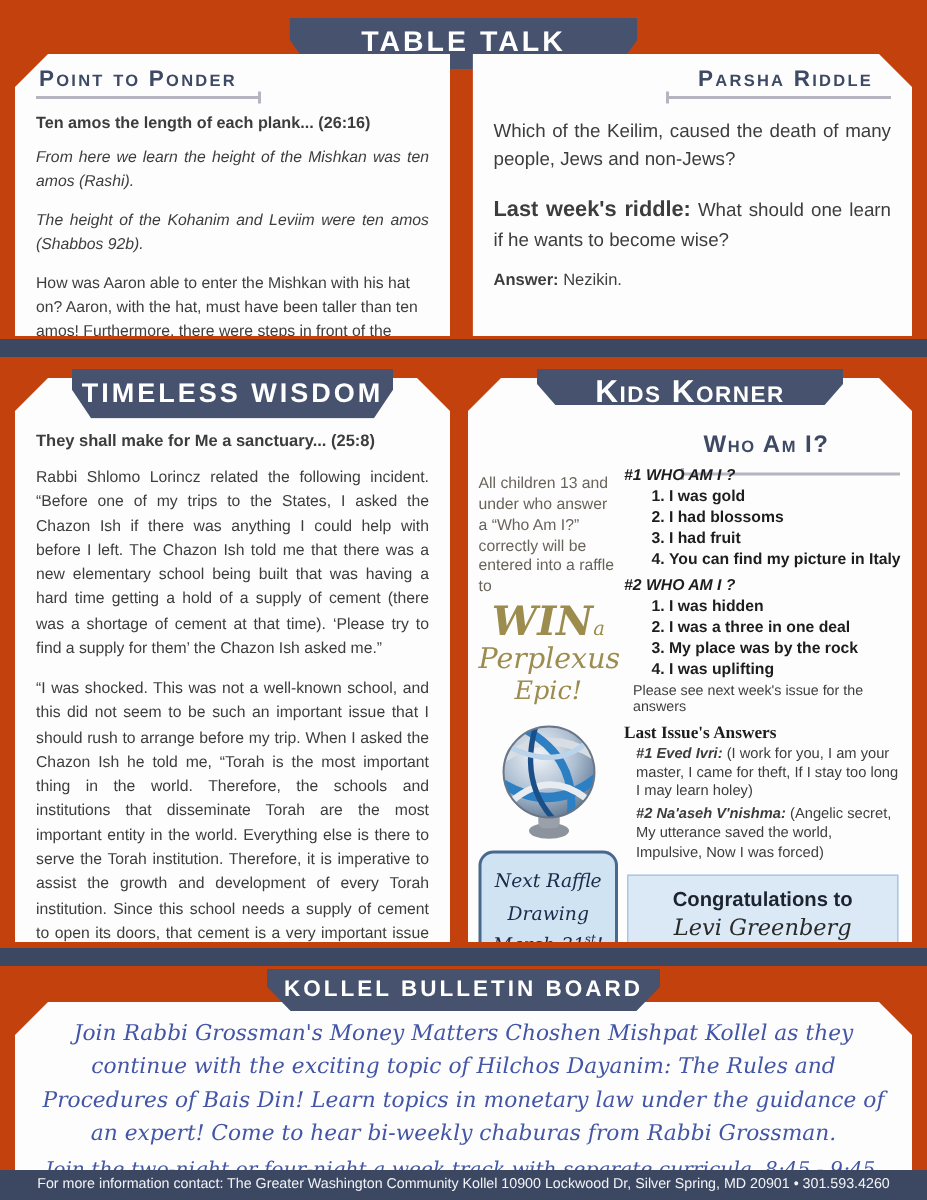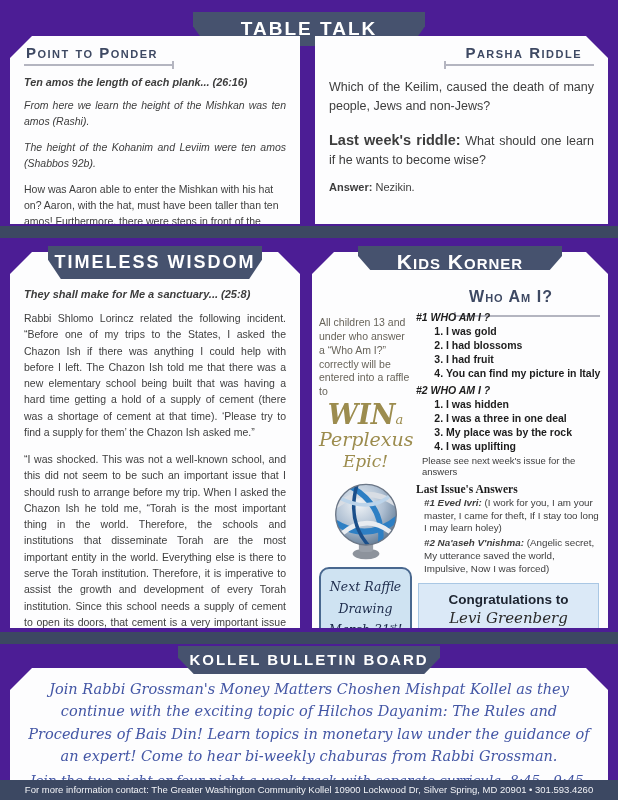--- a/index.html
+++ b/index.html
@@ -1,19 +1,19 @@
 <!DOCTYPE html>
 <html><head>
 <meta charset="utf-8">
 <style>
   * { margin:0; padding:0; box-sizing:border-box; }
   html,body { background:#9fa0ab; }
   .page {
     position:relative; width:618px; height:800px; margin:0 auto;
-    background:#4c1d95; font-family:"Liberation Sans", sans-serif;
+    background:#c2410c; font-family:"Liberation Sans", sans-serif;
     color:#3d3d3d; overflow:hidden;
   }
   
   .banner {
     position:absolute; background:#46526e; color:#ffffff; font-weight:bold;
     text-align:center; clip-path:polygon(0 0,100% 0,100% 42%,94% 100%,6% 100%,0 42%);
   }
   .banner.caps   { letter-spacing:2px; }
   .banner.smcaps { font-variant:small-caps; letter-spacing:1px; }
   .navbar { position:absolute; left:0; width:618px; background:#3c4862; }
@@ -24,21 +24,21 @@
   .card-tlr { clip-path:polygon(22px 0,calc(100% - 22px) 0,100% 22px,100% 100%,0 100%,0 22px); }
   
   .sec-head {
     font-variant:small-caps; font-weight:bold; color:#3e4963;
     letter-spacing:1.5px; font-size:15px;
   }
   .rule { height:2px; background:#b4b5c0; position:relative; margin-top:3px; }
   .rule .tick-r, .rule .tick-l { position:absolute; top:-3px; width:2px; height:8px; background:#b4b5c0; }
   .rule .tick-r { right:0; } .rule .tick-l { left:0; }
   
-  .verse { font-weight:bold; font-style:italic; font-size:10.8px; margin-bottom:10px; }
+  .verse { font-weight:bold; font-size:10.8px; margin-bottom:10px; }
   .ital  { font-style:italic; }
   .just  { text-align:justify; }
   .body-p { font-size:10.5px; line-height:1.52; margin-bottom:10px; }
   .tw-p   { font-size:10.5px; line-height:1.55; margin-bottom:11px; text-align:justify; }
   
   .pr-q    { font-size:12.5px; line-height:1.5; text-align:justify; margin-bottom:14px; }
   .pr-note { font-size:10px; margin-bottom:40px; }
   .pr-last { font-size:12.5px; line-height:1.45; margin-bottom:12px; text-align:justify; }
   .pr-last b { font-size:14.5px; }
   .pr-ans  { font-size:11px; }

